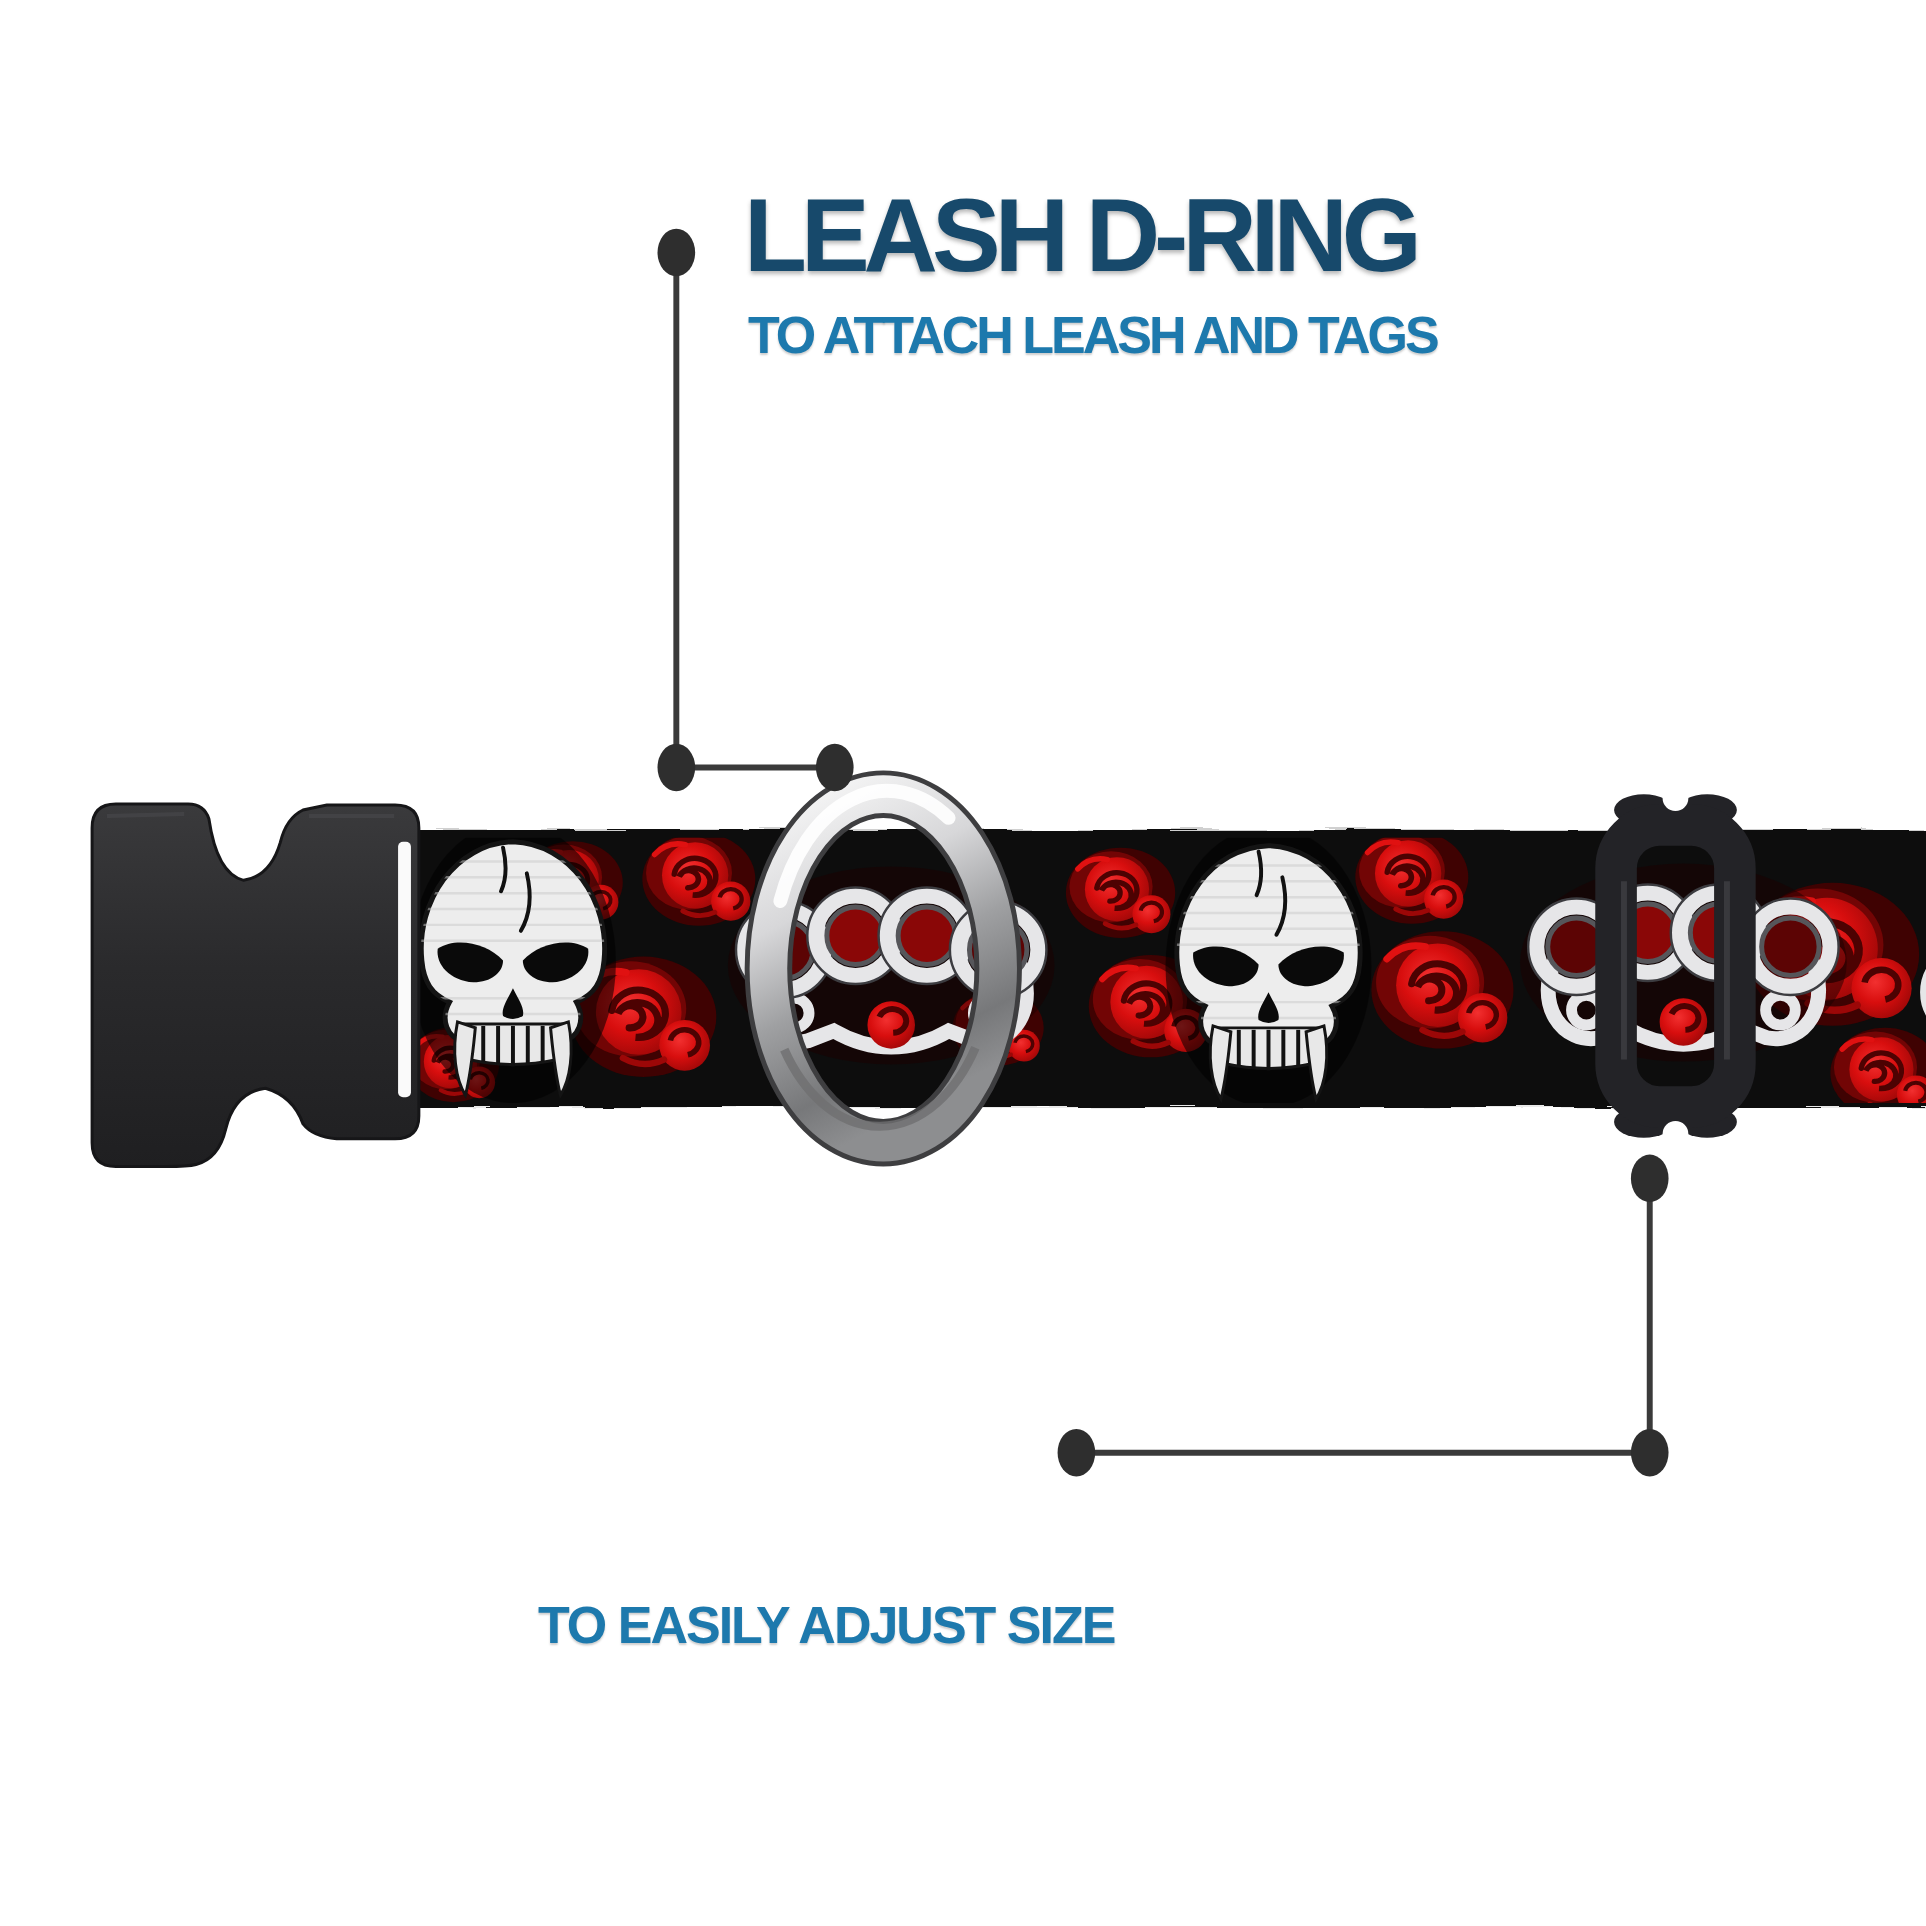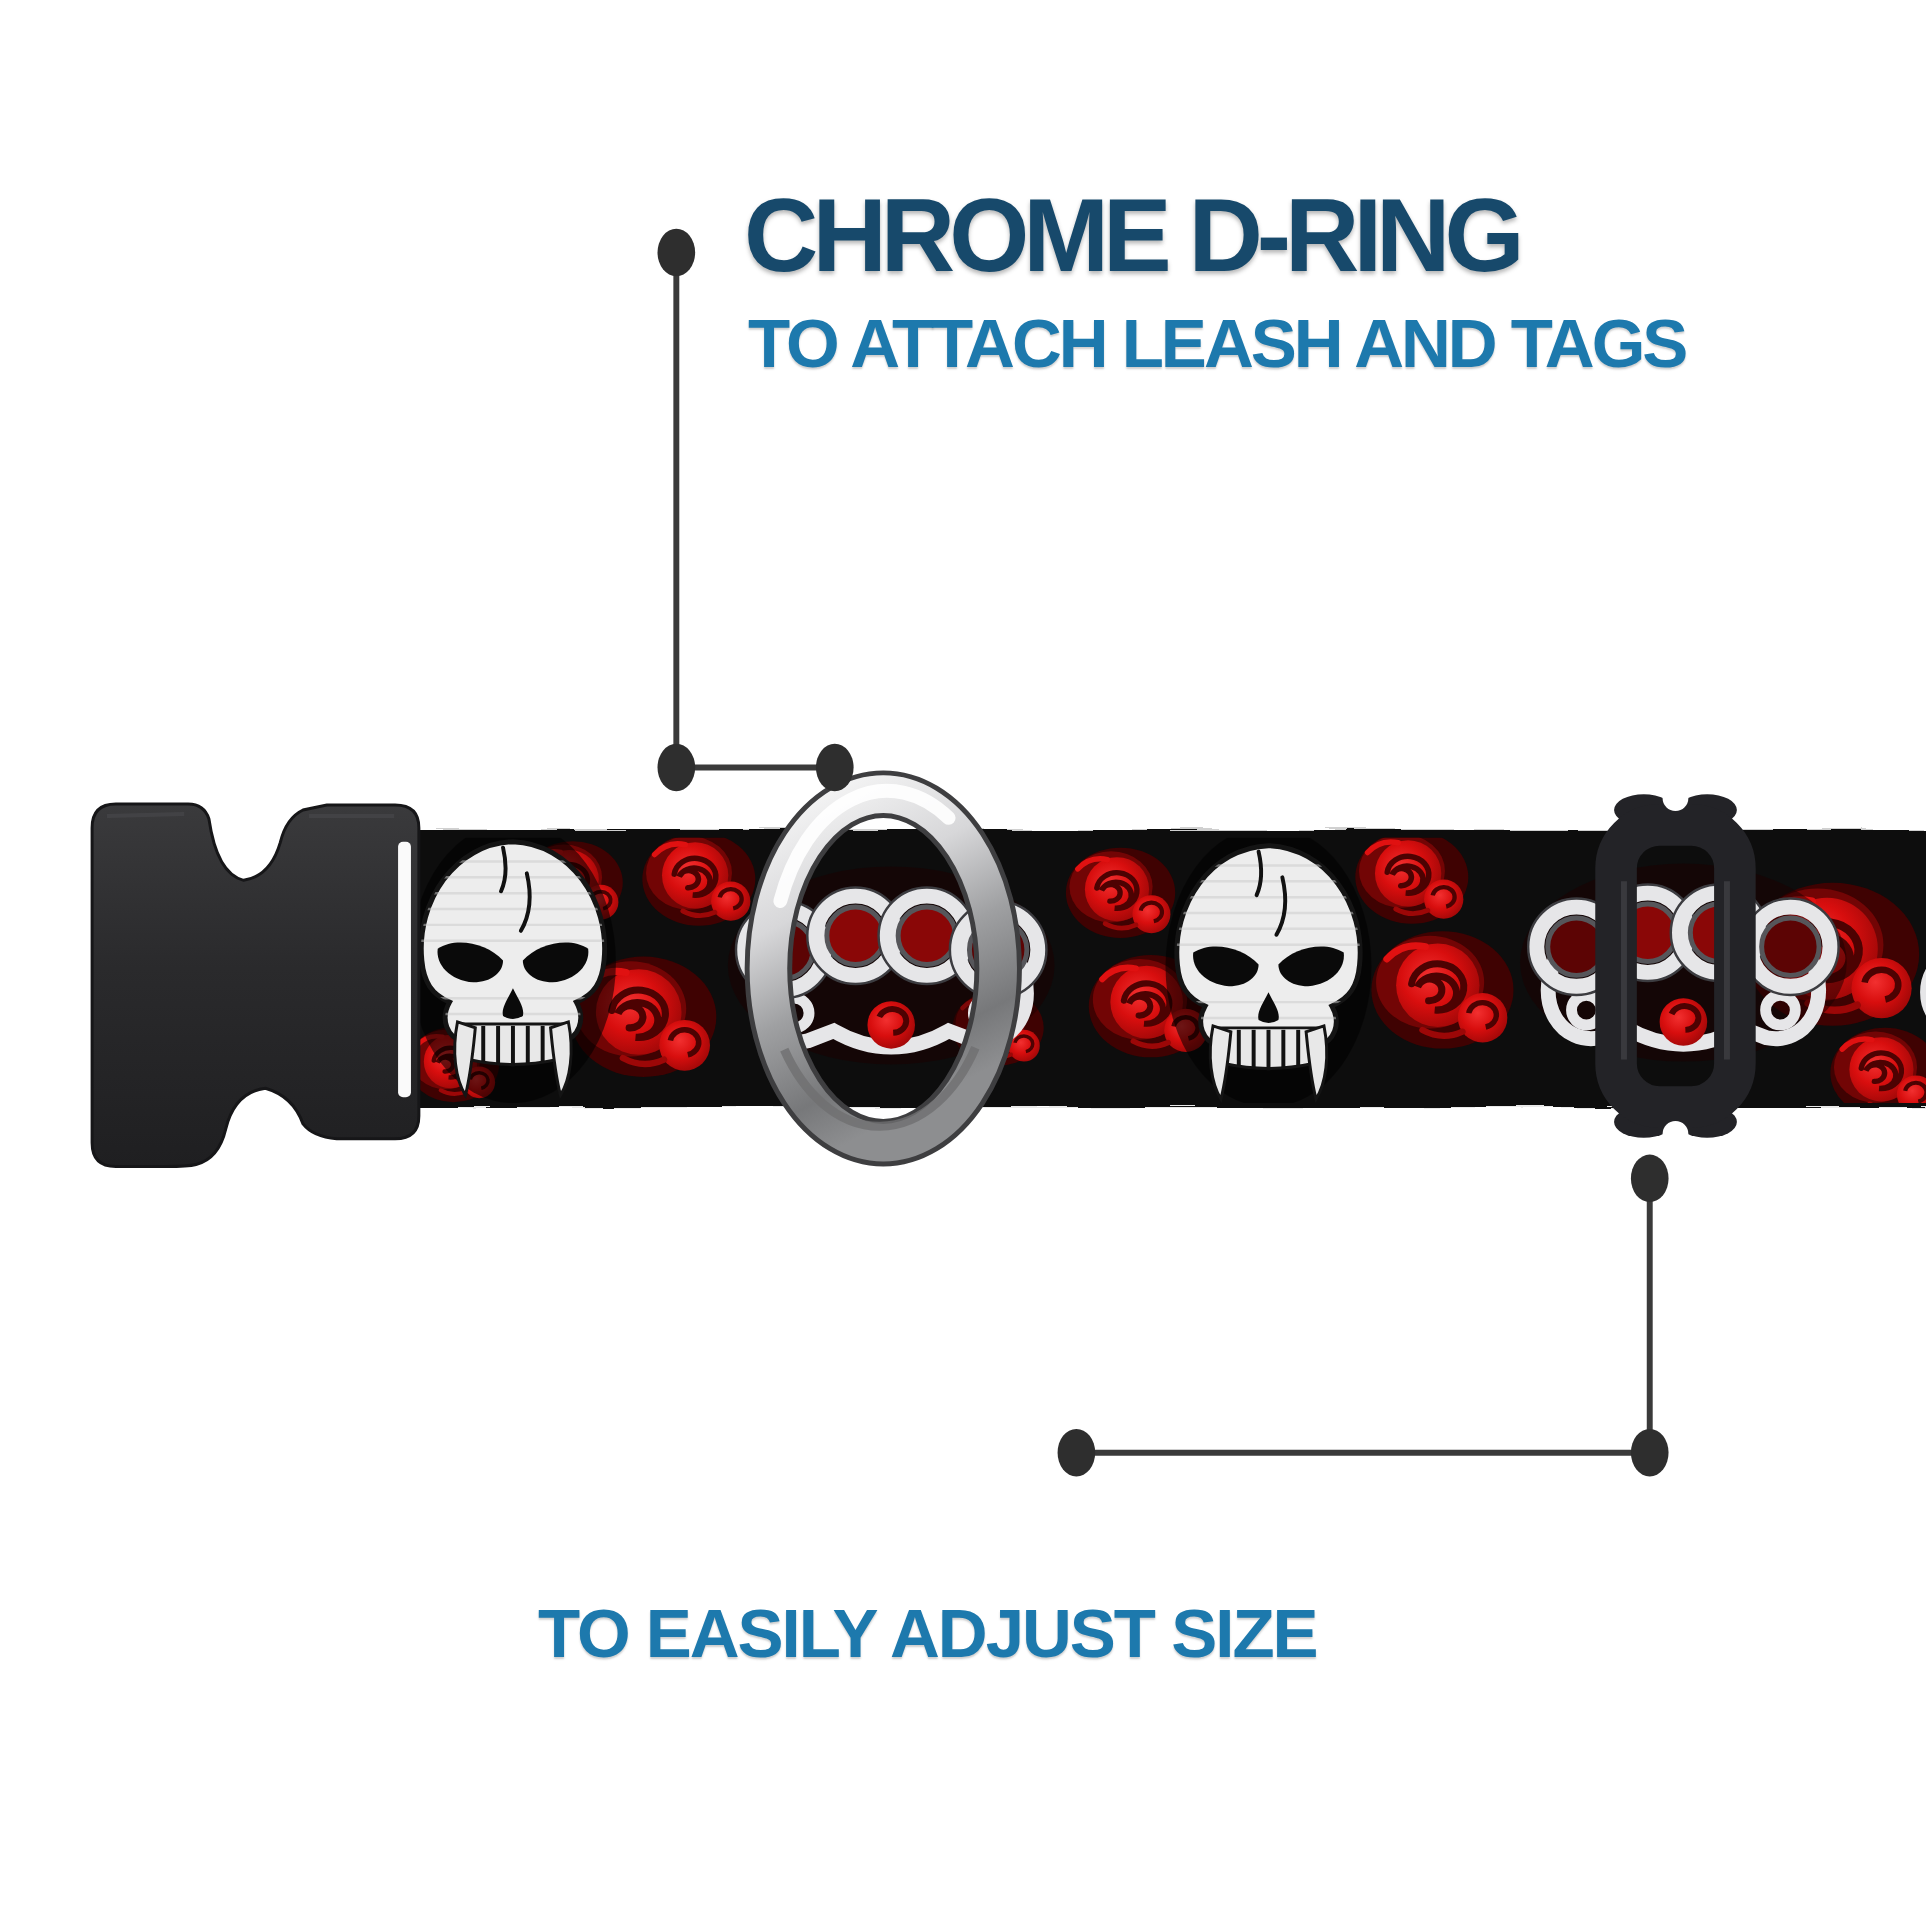--- a/index.html
+++ b/index.html
@@ -1,21 +1,21 @@
 <!DOCTYPE html>
 <html><head>
 <meta charset="utf-8">
 <style>
   html,body{margin:0;padding:0;background:#ffffff;}
   #stage{position:relative;width:1927px;height:1927px;background:#ffffff;overflow:hidden;
          font-family:"Liberation Sans", sans-serif;}
   #scene{position:absolute;left:0;top:0;}
   .callout-title{position:absolute;white-space:nowrap;font-weight:bold;font-size:103px;line-height:1;
          color:#17496b;letter-spacing:-6px;text-shadow:0 3px 4px rgba(50,50,50,.35);}
-  .callout-sub{position:absolute;white-space:nowrap;font-weight:bold;font-size:69px;line-height:1;
+  .callout-sub{position:absolute;white-space:nowrap;font-weight:bold;font-size:52px;line-height:1;
          color:#1d79ad;letter-spacing:-3px;text-shadow:0 2px 2px rgba(60,60,60,.25);}
   #top-title{left:744px;top:184px;}
   #top-sub{left:748px;top:309px;}
   #bottom-title{left:538px;top:1459px;letter-spacing:-5px;}
   #bottom-sub{left:538px;top:1599px;letter-spacing:-2px;}
 </style>
 </head>
 <body>
 
 <div id="stage">
@@ -195,17 +195,17 @@
       <line x1="1666" y1="1190" x2="1666" y2="1467"></line>
       <line x1="1666" y1="1467" x2="1087" y2="1467"></line>
     </g>
     <g fill="#2e2e2e">
       <ellipse cx="1666" cy="1190" rx="19" ry="24"></ellipse>
       <ellipse cx="1666" cy="1467" rx="19" ry="24"></ellipse>
       <ellipse cx="1087" cy="1467" rx="19" ry="24"></ellipse>
     </g>
   </svg>
 
-  <div id="top-title" class="callout-title">CHROME D-RING</div>
+  <div id="top-title" class="callout-title">LEASH D-RING</div>
   <div id="top-sub" class="callout-sub">TO ATTACH LEASH AND TAGS</div>
   <div id="bottom-sub" class="callout-sub">TO EASILY ADJUST SIZE</div>
 </div>
 
 
 </body></html>

